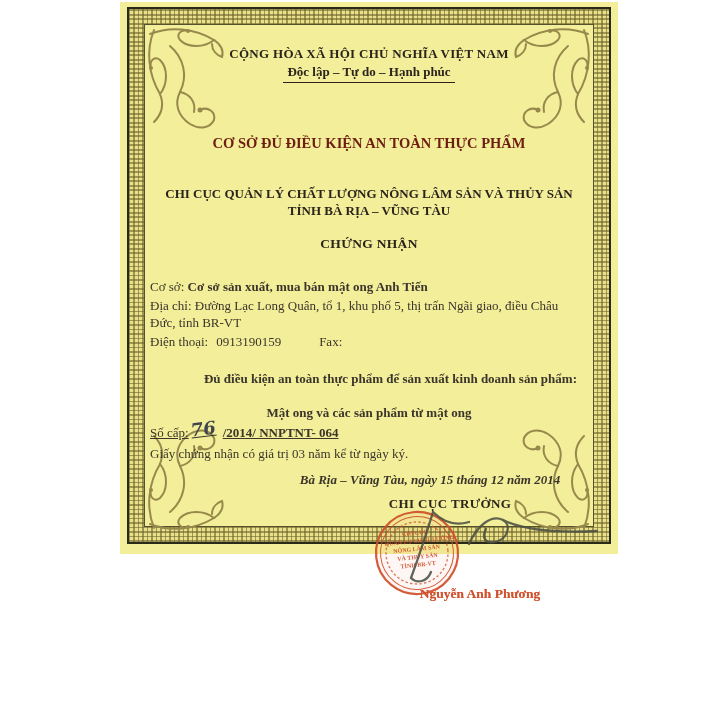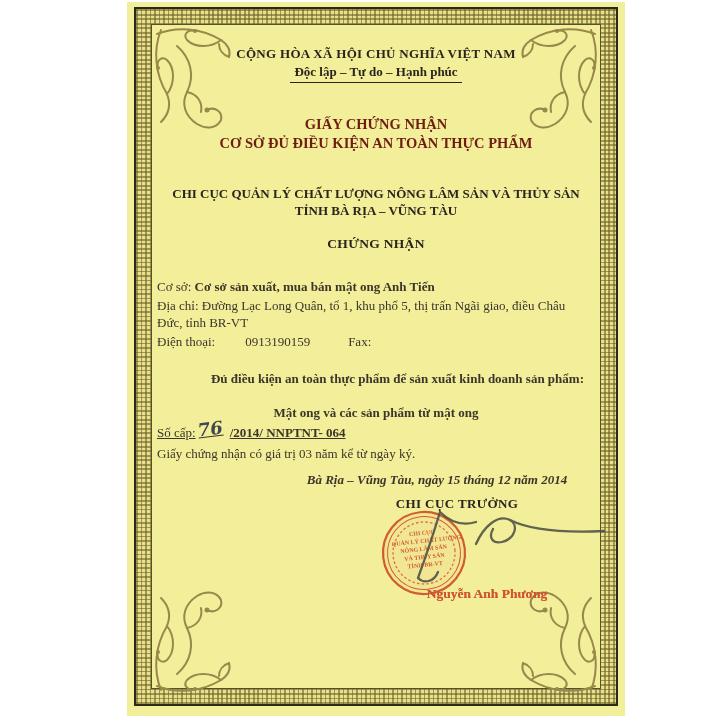--- a/index.html
+++ b/index.html
@@ -5,21 +5,21 @@
   :root{
     --paper:#f2ee99; --band-base:#e9e189; --band-pat:#8e8345;
     --frame-line:#2a2a1a; --ornament:#97894c; --title-red:#6e1d12;
     --heading-dark:#2b241c; --body-text:#3b352b; --stamp-red:#cf4f2b;
     --name-red:#d0532e; --ink:#4d5044;
   }
   *{margin:0;padding:0;box-sizing:border-box;}
   html,body{width:716px;height:716px;background:#ffffff;overflow:hidden;
     font-family:"Liberation Serif","DejaVu Serif",serif;}
   .stage{position:relative;width:716px;height:716px;background:#fff;}
-  .paper{position:absolute;left:127px;top:2px;width:498px;height:714px;
+  .paper{position:absolute;left:120px;top:2px;width:498px;height:552px;
     background:var(--paper);}
   .frame{position:absolute;left:7px;right:7px;top:5px;bottom:10px;
     border:2px solid var(--frame-line);
     background-color:var(--band-base);
     background-image:
       repeating-linear-gradient(0deg, rgba(110,100,45,.60) 0 1.5px, transparent 1.5px 4.5px),
       repeating-linear-gradient(90deg, rgba(110,100,45,.60) 0 1.5px, transparent 1.5px 4.5px);}
   .inner{position:absolute;left:15px;right:15px;top:15px;bottom:15px;
     border:1px solid #55512d;background:var(--paper);}
   .corner{position:absolute;width:92px;height:110px;color:var(--ornament);}
@@ -91,38 +91,37 @@
       <svg width="92" height="110" viewBox="0 0 92 110">
           <use href="#flourish"></use>
         </svg>
     </div>
 
     <div class="txt b dark" style="top:44px;letter-spacing:.3px;">CỘNG HÒA XÃ HỘI CHỦ NGHĨA VIỆT NAM</div>
     <div class="txt" style="top:62px;">
       <span class="motto-line b dark">Độc lập – Tự do – Hạnh phúc</span>
     </div>
 
-    <div class="txt b red" style="top:114px;font-size:14.5px;">GIẤY CHỨNG NHẬN</div>
     <div class="txt b red" style="top:133px;font-size:14.5px;">CƠ SỞ ĐỦ ĐIỀU KIỆN AN TOÀN THỰC PHẨM</div>
 
     <div class="txt b dark" style="top:184px;font-size:13px;">CHI CỤC QUẢN LÝ CHẤT LƯỢNG NÔNG LÂM SẢN VÀ THỦY SẢN</div>
     <div class="txt b dark" style="top:201px;font-size:13px;">TỈNH BÀ RỊA – VŨNG TÀU</div>
     <div class="txt b dark" style="top:234px;font-size:13.5px;letter-spacing:.3px;">CHỨNG NHẬN</div>
 
     <div class="txt left" style="top:277px;">
       <span>Cơ sở:</span>
       <span class="b">Cơ sở sản xuất, mua bán mật ong Anh Tiến</span>
     </div>
     <div class="txt left wrap" style="top:295px;width:424px;line-height:17px;">
       <span>Địa chỉ:</span>
       <span>Đường Lạc Long Quân, tổ 1, khu phố 5, thị trấn Ngãi giao, điều Châu Đức, tỉnh BR-VT</span>
     </div>
     <div class="txt left row" style="top:332px;">
       <span>Điện thoại:</span>
-      <span style="margin-left:30px;">0913190159</span>
+      <span style="margin-left:8px;">0913190159</span>
       <span style="margin-left:38px;">Fax:</span>
     </div>
 
     <div class="txt b" style="top:369px;padding-left:43px;">Đủ điều kiện an toàn thực phẩm để sản xuất kinh doanh sản phẩm:</div>
     <div class="txt b" style="top:403px;">Mật ong và các sản phẩm từ mật ong</div>
 
     <div class="txt left row" style="top:421px;text-decoration:underline;">
       <span>Số cấp:</span>
       <span class="hand">76</span>
       <span style="font-weight:600;">/2014/ NNPTNT- 064</span>

